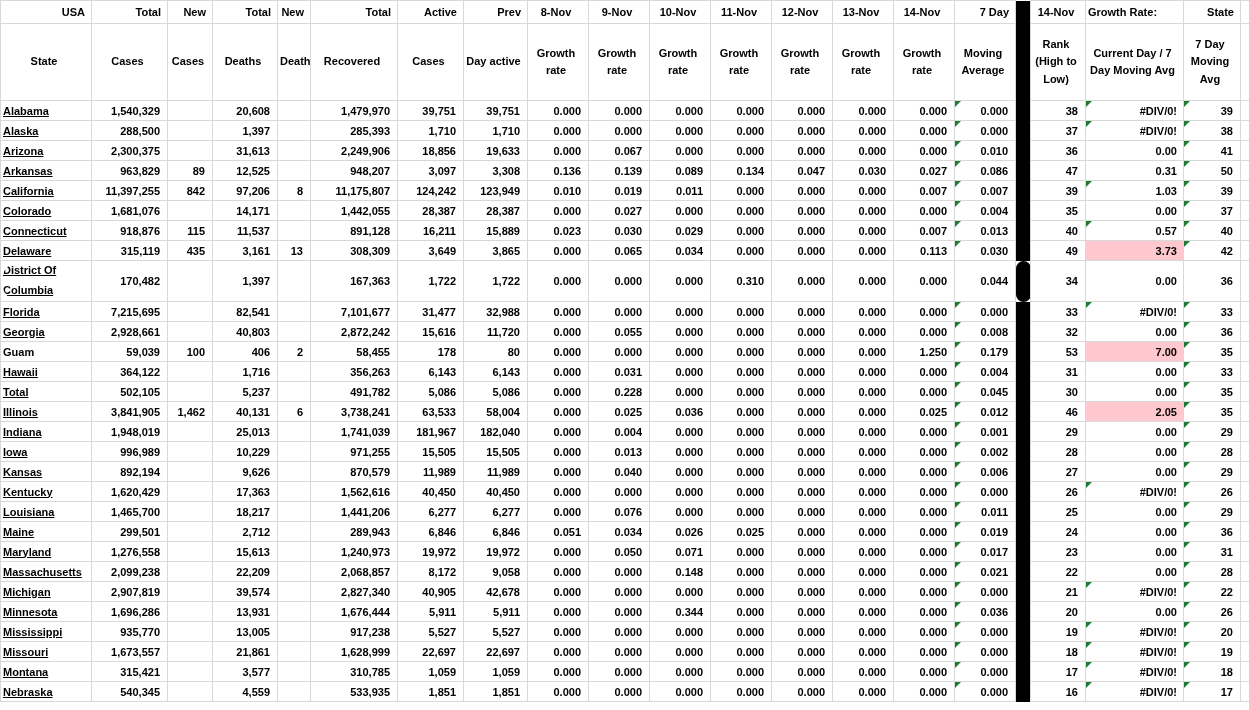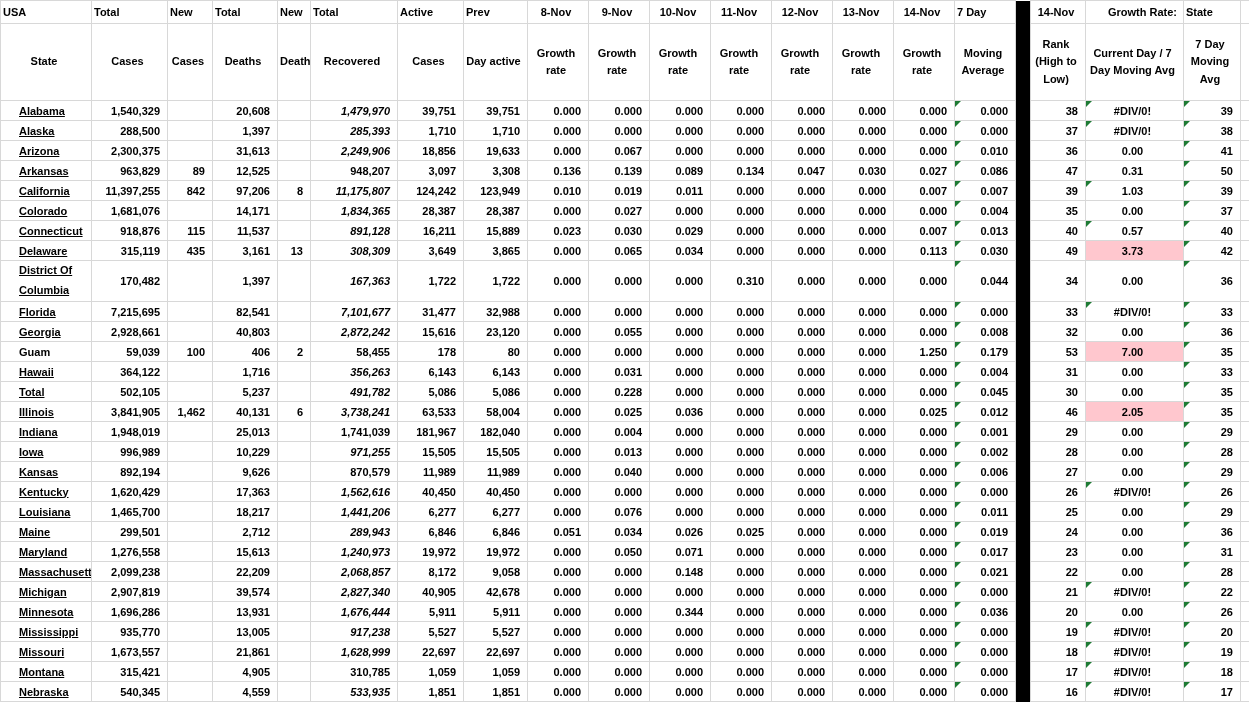--- a/index.html
+++ b/index.html
@@ -3,29 +3,29 @@
 <meta charset="utf-8">
 <style>
   html,body{margin:0;padding:0;width:1249px;height:710px;overflow:hidden;background:#fff;}
   body{font-family:"Liberation Sans",sans-serif;}
   table{border-collapse:collapse;table-layout:fixed;width:1249px;}
   th,td{border:1px solid var(--grid);font-size:11px;font-weight:bold;color:#000;
         overflow:hidden;white-space:nowrap;padding:0 6px 0 2px;height:19px;
         position:relative;vertical-align:middle;background:#fff;}
   thead tr.r1 th{height:22px;}
   thead tr.r2 th{height:76px;white-space:normal;text-align:center;line-height:1.55;}
-  .al-c{text-align:left;} .al-r{text-align:center;} .al-l{text-align:right;}
+  .al-c{text-align:right;} .al-r{text-align:center;} .al-l{text-align:left;}
   td.num{text-align:right;padding-right:7px;}
-  td.ctr{text-align:center;}
-  td.c-state{text-align:left;padding-left:18px;}
+  td.ctr{text-align:right;}
+  td.c-state{text-align:left;padding-left:2px;}
   td.c-state .st{text-decoration:underline;}
   td.c-state .st.nound{text-decoration:none;margin-top:32px;}
-  tr.tall td{height:40px;}
+  tr.tall td{height:40px;border-radius:19px;}
   tr.tall td.c-state{white-space:normal;line-height:1.8;}
-  .ital{font-style:italic;}
+  .ital{}
   .hl{background:var(--highlight);}
   .tri::before{content:"";position:absolute;top:0;left:0;width:0;height:0;
                border-top:6px solid var(--flag);border-right:6px solid transparent;}
   th.divider,td.divider{background:var(--divider);border:none;padding:0;}
 </style>
 </head>
 <body>
 
 <table>
   <colgroup>
@@ -213,21 +213,21 @@
         <td class="ctr tri">1.03</td>
         <td class="num tri">39</td>
         <td class=""></td>
       </tr>
       <tr>
         <td class="c-state"><span class="st">Colorado</span></td>
         <td class="num">1,681,076</td>
         <td class="num"></td>
         <td class="num">14,171</td>
         <td class="num"></td>
-        <td class="num ital">1,834,365</td>
+        <td class="num ital">1,442,055</td>
         <td class="num">28,387</td>
         <td class="num">28,387</td>
         <td class="num">0.000</td>
         <td class="num">0.027</td>
         <td class="num">0.000</td>
         <td class="num">0.000</td>
         <td class="num">0.000</td>
         <td class="num">0.000</td>
         <td class="num">0.000</td>
         <td class="num tri">0.004</td>
@@ -330,21 +330,21 @@
         <td class=""></td>
       </tr>
       <tr>
         <td class="c-state"><span class="st">Georgia</span></td>
         <td class="num">2,928,661</td>
         <td class="num"></td>
         <td class="num">40,803</td>
         <td class="num"></td>
         <td class="num ital">2,872,242</td>
         <td class="num">15,616</td>
-        <td class="num">23,120</td>
+        <td class="num">11,720</td>
         <td class="num">0.000</td>
         <td class="num">0.055</td>
         <td class="num">0.000</td>
         <td class="num">0.000</td>
         <td class="num">0.000</td>
         <td class="num">0.000</td>
         <td class="num">0.000</td>
         <td class="num tri">0.008</td>
         <td class="divider"></td>
         <td class="num">32</td>
@@ -717,21 +717,21 @@
         <td class="divider"></td>
         <td class="num">18</td>
         <td class="ctr tri">#DIV/0!</td>
         <td class="num tri">19</td>
         <td class=""></td>
       </tr>
       <tr>
         <td class="c-state"><span class="st">Montana</span></td>
         <td class="num">315,421</td>
         <td class="num"></td>
-        <td class="num">4,905</td>
+        <td class="num">3,577</td>
         <td class="num"></td>
         <td class="num">310,785</td>
         <td class="num">1,059</td>
         <td class="num">1,059</td>
         <td class="num">0.000</td>
         <td class="num">0.000</td>
         <td class="num">0.000</td>
         <td class="num">0.000</td>
         <td class="num">0.000</td>
         <td class="num">0.000</td>

